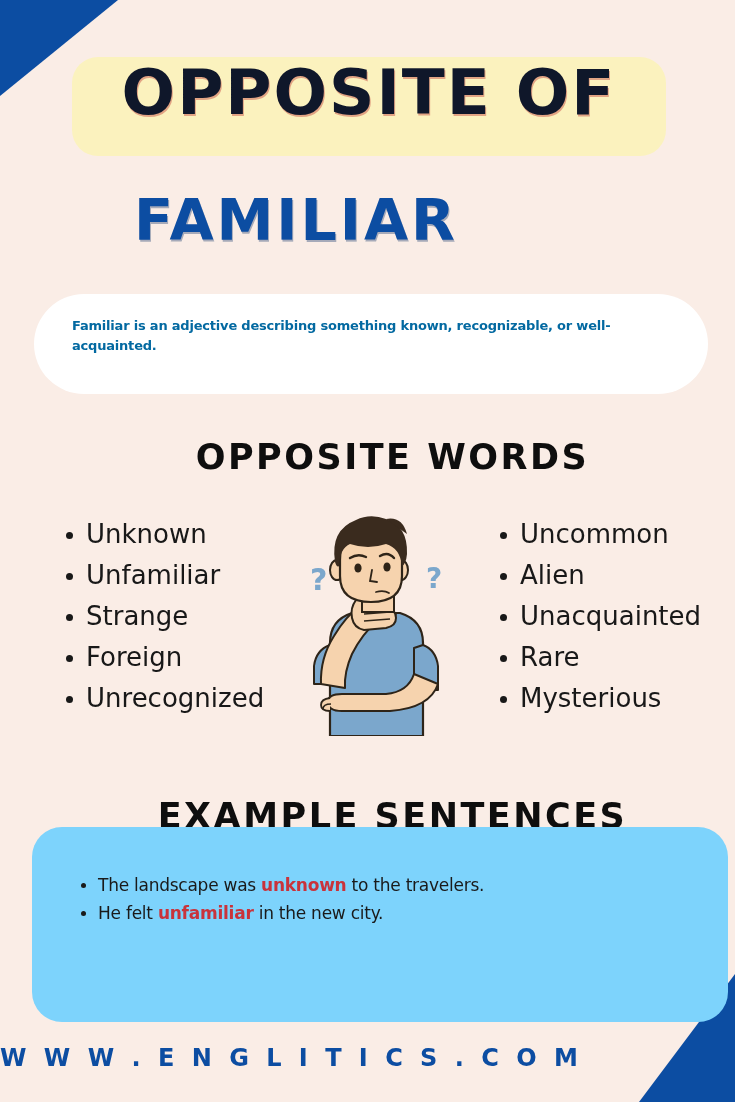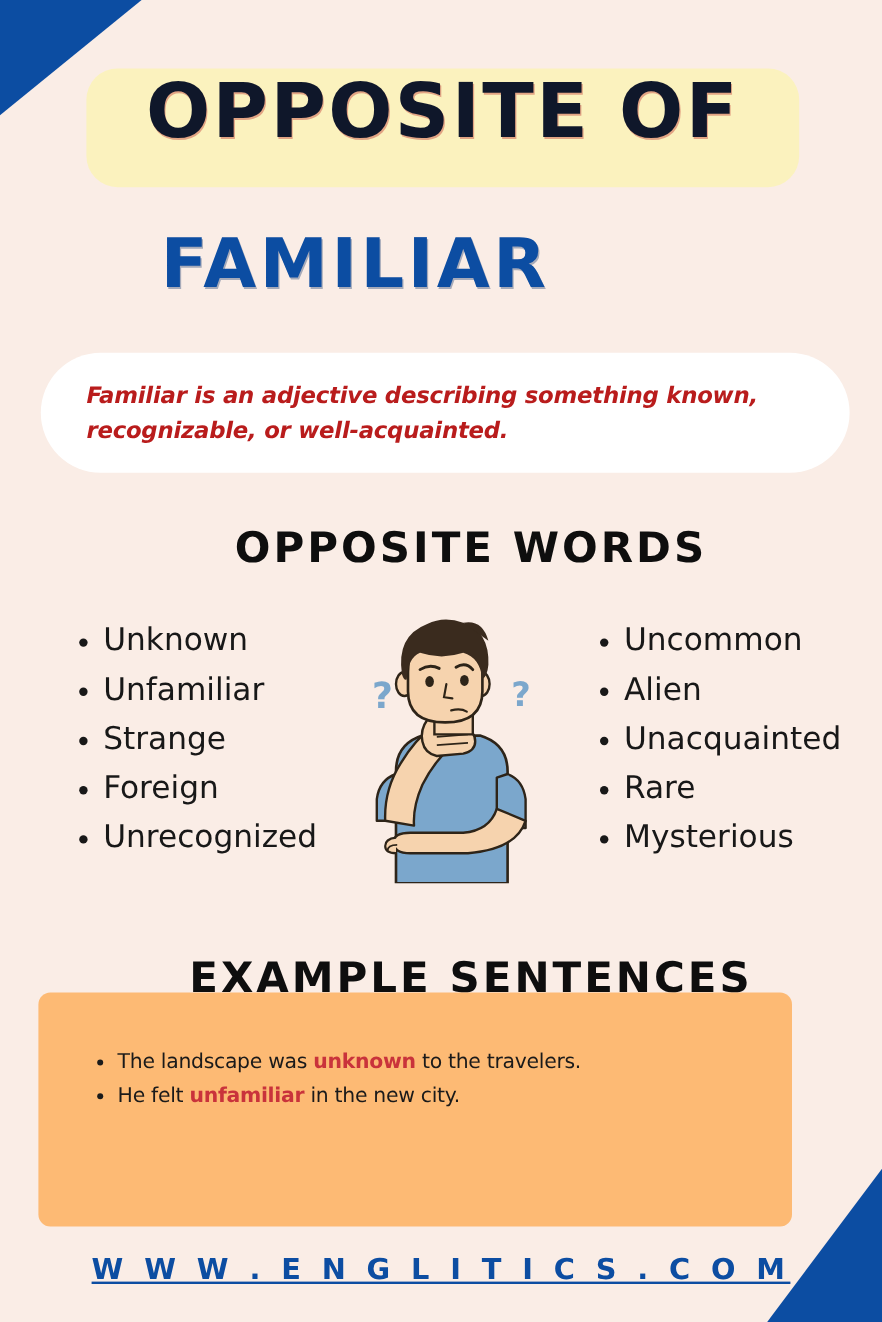--- a/index.html
+++ b/index.html
@@ -90,25 +90,24 @@
     width: 674px;
     height: 100px;
     background: #FFFFFF;
     border-radius: 50px;
     box-sizing: border-box;
     padding: 22px 38px;
   }
   .def-text {
     font-family: "DejaVu Sans", sans-serif;
     font-weight: bold;
-    font-size: 19px;
+    font-size: 13px;
     line-height: 1.55;
-    color: #b91c1c;
+    color: #0369a1;
     letter-spacing: -0.2px;
-    font-style: italic;
   }
 
   
   .section-heading {
     position: absolute;
     left: 0;
     width: 735px;
     text-align: center;
     color: #0E0E0E;
     font-family: "DejaVu Sans", sans-serif;
@@ -161,24 +160,24 @@
     top: 508px;
     width: 172px;
     height: 228px;
   }
 
   
   .ex-card {
     position: absolute;
     left: 32px;
     top: 827px;
-    width: 628px;
+    width: 696px;
     height: 195px;
-    background: #fdba74;
-    border-radius: 10px;
+    background: #7dd3fc;
+    border-radius: 30px;
     box-sizing: border-box;
     padding: 44px 40px;
   }
   .ex-card ul {
     margin: 0;
     padding: 0 0 0 26px;
     list-style: none;
   }
   .ex-card li {
     position: relative;
@@ -202,28 +201,27 @@
     color: #C9333B;
     font-weight: bold;
   }
 
   
   .footer-url {
     position: absolute;
     left: 0;
     top: 1046px;
     width: 735px;
-    text-align: center;
+    text-align: left;
     color: #0C4DA2;
     font-family: "DejaVu Sans", sans-serif;
     font-weight: bold;
     font-size: 24px;
     letter-spacing: 4.5px;
     line-height: 1;
-    text-decoration: underline;
   }
 </style>
 </head>
 <body>
 
 <div id="poster">
 
   <div class="corner-tl"></div>
   <div class="corner-br"></div>
 

